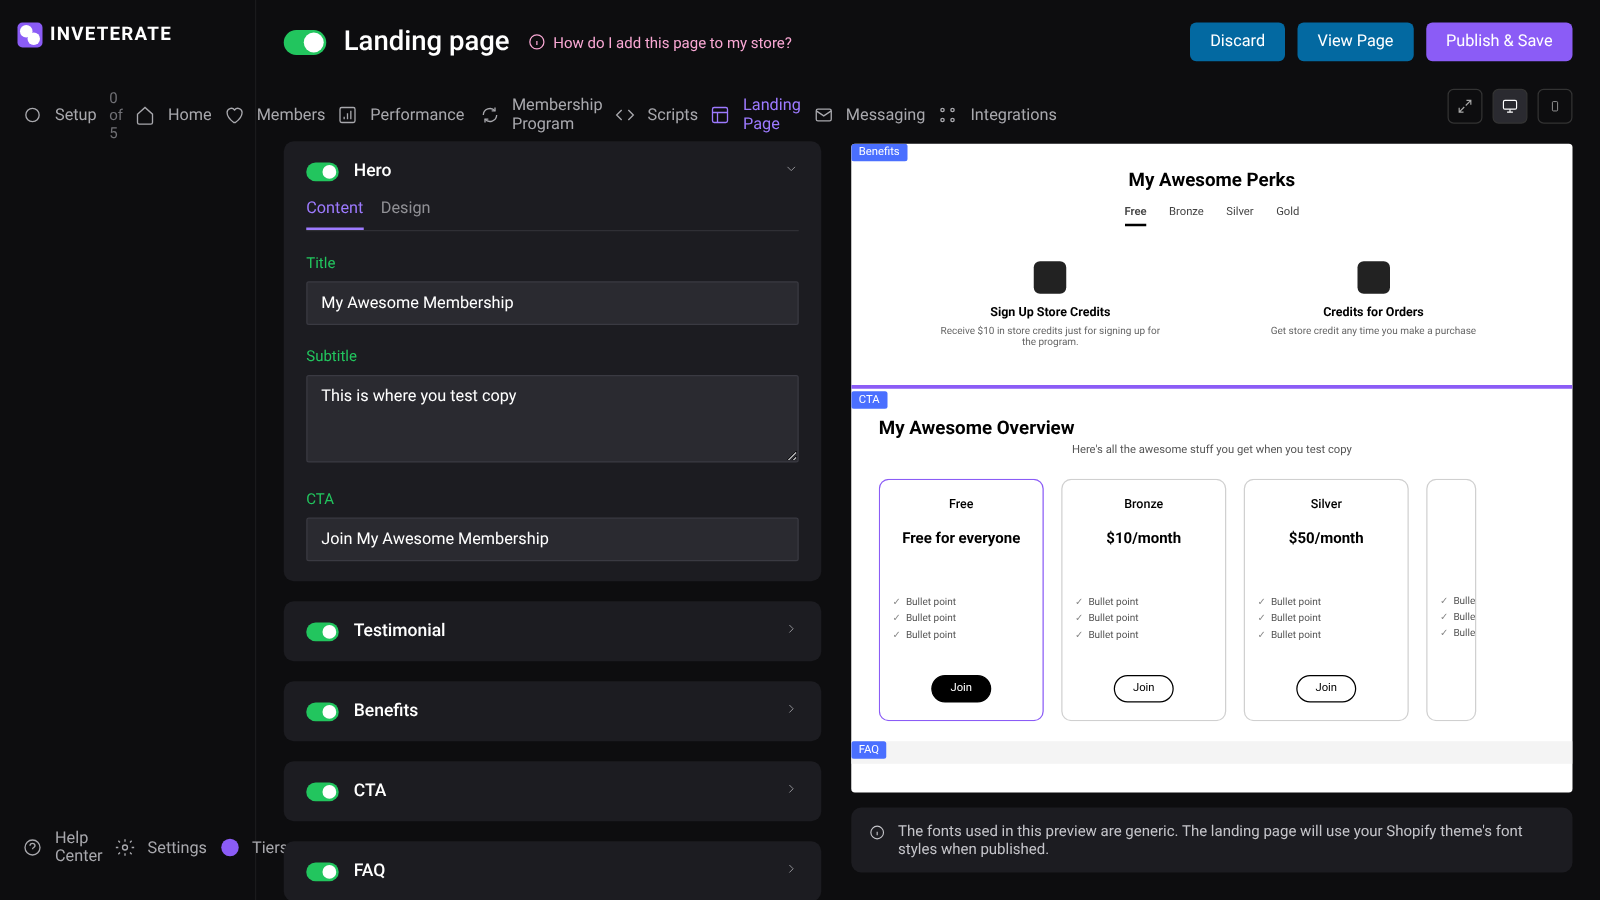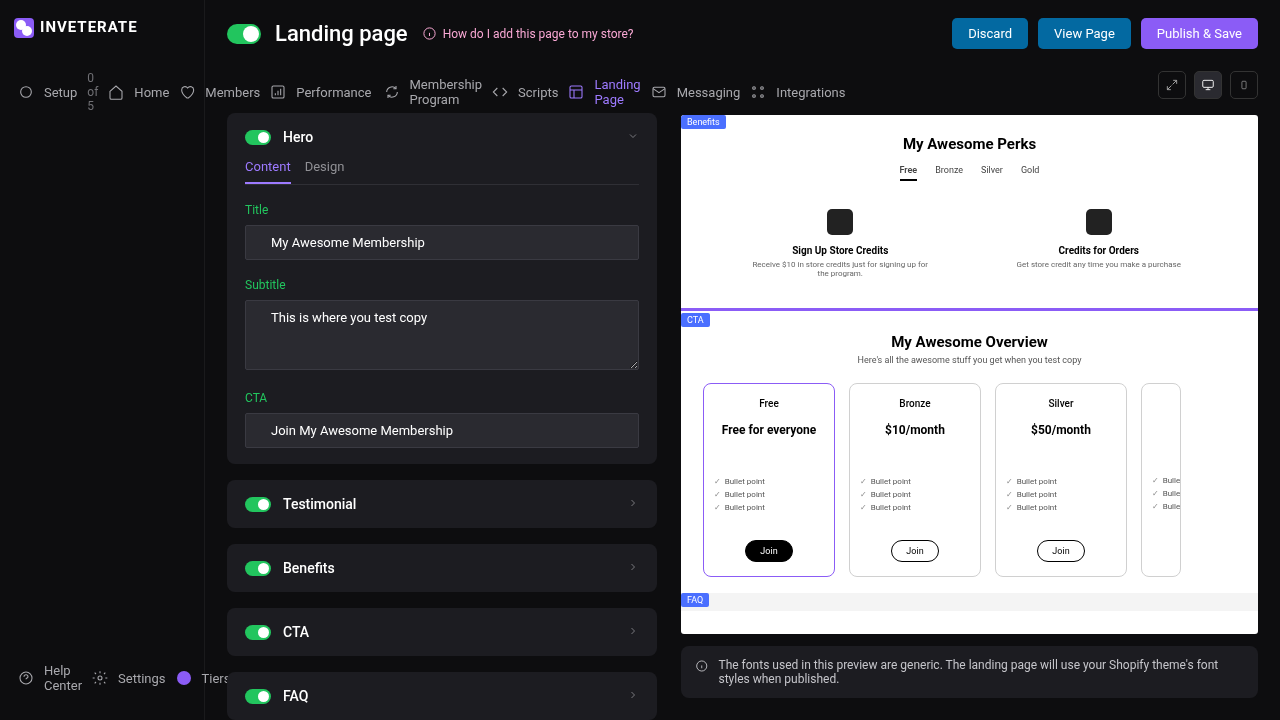--- a/index.html
+++ b/index.html
@@ -38,40 +38,40 @@
 .editor{width:430px;display:flex;flex-direction:column;gap:16px;padding-top:46px}
 .panel{background:#1c1c21;border-radius:8px;padding:16px 18px}
 .panel-header{display:flex;align-items:center;gap:12px}
 .panel-title{font-size:14px;font-weight:500}
 .chevron{margin-left:auto;color:#909095}
 .tabs{display:flex;gap:14px;margin-top:14px;border-bottom:1px solid #2f2f35}
 .tab{padding-bottom:8px;color:#909095;font-size:13px;cursor:pointer}
 .tab.active{color:#9d7aff;border-bottom:2px solid #9d7aff}
 .field{margin-top:18px}
 .field-label{font-size:12px;color:#22c55e;margin-bottom:8px}
-.input,.textarea{width:100%;background:#2a2a30;border:1px solid #3a3a42;border-radius:2px;padding:9px 25px;color:#fff;font-size:13px;font-family:inherit}
+.input,.textarea{width:100%;background:#2a2a30;border:1px solid #3a3a42;border-radius:2px;padding:9px 11px;color:#fff;font-size:13px;font-family:inherit}
 .textarea{resize:vertical;height:70px}
 .preview-col{flex:1;display:flex;flex-direction:column;gap:12px}
 .preview-toolbar{display:flex;justify-content:flex-end;gap:8px;padding:4px 0}
 .tool-icon{width:28px;height:28px;border:1px solid #333;border-radius:5px;display:flex;align-items:center;justify-content:center;color:#aaa;cursor:pointer}
 .tool-icon.active{color:#fff;background:#2a2a30}
 .preview-frame{background:#fff;border-radius:3px;flex:1;overflow:hidden;position:relative;color:#000}
 .tag{position:absolute;background:#4a6fff;color:#fff;font-size:9px;padding:2px 6px;border-radius:2px;left:0;z-index:5}
 .perks{padding:20px 30px 30px;text-align:center}
 .perks-title{font-size:15px;font-weight:700;margin-bottom:12px}
 .perks-tabs{display:flex;justify-content:center;gap:18px;font-size:9px;color:#444;margin-bottom:28px}
 .perks-tab{padding-bottom:4px}
 .perks-tab.active{border-bottom:2px solid #000;font-weight:600}
 .perks-grid{display:flex;justify-content:space-around}
 .perk{width:180px}
 .perk-icon{width:26px;height:26px;border-radius:5px;background:#222;margin:0 auto 10px}
 .perk-title{font-size:10px;font-weight:700;margin-bottom:4px}
 .perk-desc{font-size:8px;color:#666}
 .overview{padding:22px 22px 16px;border-top:3px solid #8b5cf6;position:relative}
-.overview-title{font-size:15px;font-weight:700;text-align:center}
+.overview-title{font-size:15px;font-weight:700;}
 .overview-sub{font-size:9px;color:#555;text-align:center;margin-top:4px}
 .tiers{display:flex;gap:14px;margin-top:18px;overflow:hidden}
 .tier{border:1px solid #d0d0d0;border-radius:8px;padding:14px 10px 14px;width:132px;text-align:center;flex-shrink:0;display:flex;flex-direction:column}
 .tier.active{border-color:#8b5cf6}
 .tier-name{font-size:10px;font-weight:500;margin-bottom:14px}
 .tier-price{font-size:12px;font-weight:700;margin-bottom:40px}
 .tier-bullets{text-align:center;font-size:8px;color:#555;margin-bottom:24px}
 .bullet{display:flex;align-items:center;gap:4px;margin-bottom:4px}
 .bullet::before{content:"✓";color:#888;font-size:8px}
 .join-btn{border-radius:12px;font-size:9px;padding:5px 14px;border:1px solid #000;background:#fff;cursor:pointer;align-self:center}

